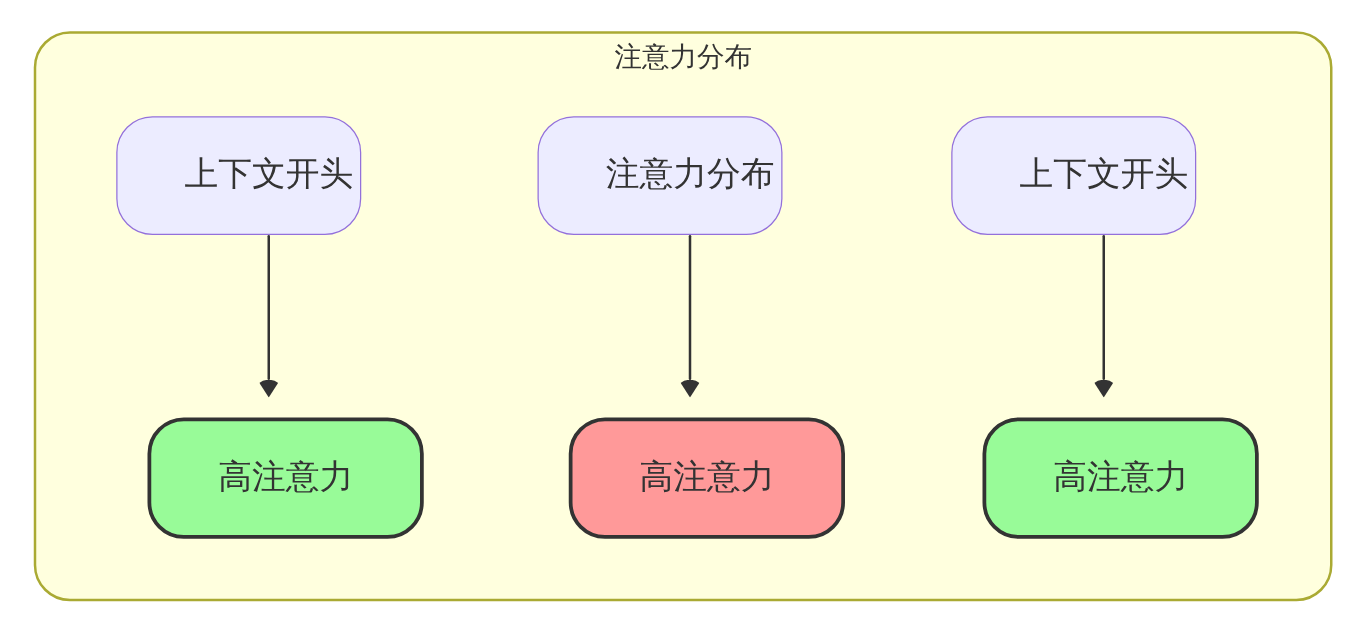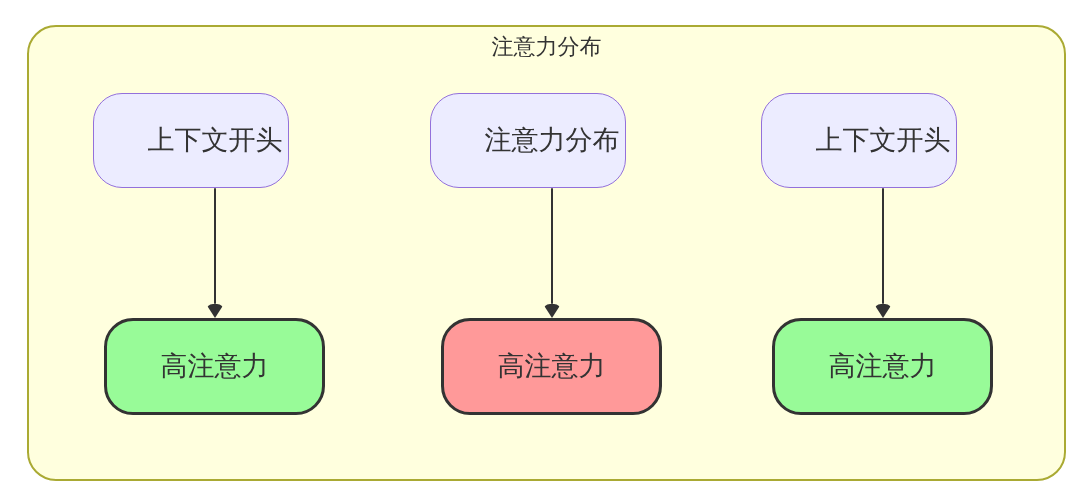--- a/index.html
+++ b/index.html
@@ -42,22 +42,23 @@
   }
   .source-node {
     width: 196px; height: 95px;
     top: 66px;
     background: #ececff;
     border: 1.5px solid #9370db;
     padding-left: 48px;
   }
   .result-node {
     width: 221px; height: 97px;
-    top: 291px;
+    top: 307px;
     border: 3px solid #333333;
+    margin-left: 14px;
   }
   .result-high { background: #98fb98; }
   .result-low  { background: #ff9999; }
 
   
   .col1.source-node { left: 64px; }
   .col2.source-node { left: 401px; }
   .col3.source-node { left: 732px; }
   .col1.result-node { left: 75px; }
   .col2.result-node { left: 412px; }

